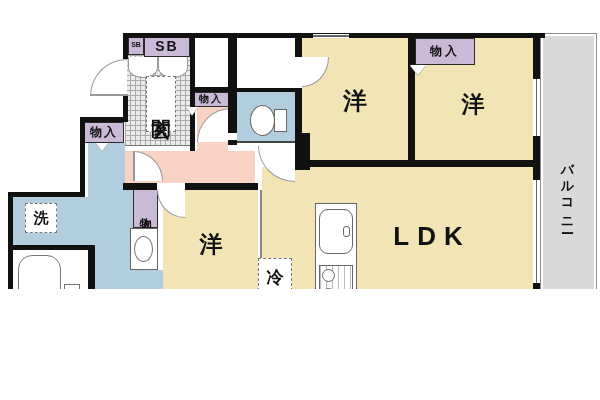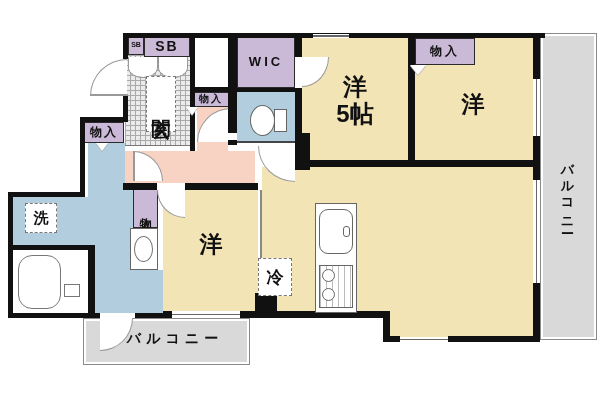--- a/index.html
+++ b/index.html
@@ -1,20 +1,20 @@
 <!DOCTYPE html>
 <html style="--wall: #111111; --closet: #cbb9d8; --room: #f3e4b6; --hall: #f8d3c3; --wet: #b2cede; --balcony: #d9d9d9; --watermark: #8d8064;"><head>
 <meta charset="utf-8">
 <style>
   :root{
     --wall:#111111; --closet:#cbb9d8; --room:#f3e4b6; --hall:#f8d3c3;
     --wet:#b2cede; --balcony:#d9d9d9; --watermark:#8d8064;
   }
   html,body{margin:0;padding:0;background:#fff;}
-  .plan{position:relative;width:600px;height:400px;background:#fff;overflow:hidden;
+  .plan{position:relative;width:600px;height:289px;background:#fff;overflow:hidden;
         font-family:"Liberation Sans",sans-serif;color:#111;}
   .abs{position:absolute;box-sizing:border-box;}
   .wall{background:var(--wall);}
   .floor-room{background:var(--room);}
   .floor-hall{background:var(--hall);}
   .floor-wet{background:var(--wet);}
   .white{background:#fff;}
   .closet{background:var(--closet);border:1px solid #2a2a2a;display:flex;align-items:center;
           justify-content:center;font-weight:bold;line-height:1.05;text-align:center;}
   .closet.col{flex-direction:column;}
@@ -63,23 +63,20 @@
   <div class="abs floor-room" style="left:387px;top:313px;width:146px;height:24px;"></div>
   <div class="abs balcony" style="left:540px;top:33px;width:57px;height:307px;"></div>
   <div class="abs balcony" style="left:83px;top:318px;width:167px;height:47px;"></div>
   <div class="abs white" style="left:13px;top:250px;width:75px;height:63px;"></div>
 
   <div class="abs closet" style="left:128px;top:35px;width:16px;height:20px;font-size:7px;">
     <span>SB</span>
     </div>
   <div class="abs closet" style="left:144px;top:35px;width:46px;height:22px;font-size:14px;letter-spacing:2px;">
     <span>SB</span>
-    </div>
-  <div class="abs closet" style="left:237px;top:35px;width:58px;height:53px;font-size:13px;letter-spacing:3px;">
-    <span>WIC</span>
     </div>
   <div class="abs closet" style="left:190px;top:92px;width:42px;height:15px;font-size:10px;letter-spacing:2px;">
     <span>物入</span>
     </div>
   <div class="abs closet" style="left:415px;top:38px;width:60px;height:27px;font-size:12px;letter-spacing:3px;">
     <span>物入</span>
     </div>
   <div class="abs closet" style="left:84px;top:122px;width:40px;height:21px;font-size:12px;letter-spacing:2px;">
     <span>物入</span>
     </div>
@@ -162,29 +159,29 @@
     </div>
   <div class="abs lblbox" style="left:25px;top:203px;width:32px;height:30px;font-size:15px;">
     <span>洗</span>
     </div>
   <div class="abs lblbox" style="left:146px;top:76px;width:30px;height:56px;font-size:19px;">
     <span class="vert">玄関</span>
     </div>
 
   <div class="abs rmlabel" style="left:320px;top:72px;width:70px;height:58px;font-size:24px;">
     <span>洋</span>
-    <span>5帖</span>
     </div>
   <div class="abs rmlabel" style="left:425px;top:76px;width:96px;height:58px;font-size:23px;">
     <span>洋</span>
     </div>
   <div class="abs rmlabel" style="left:167px;top:216px;width:88px;height:58px;font-size:23px;">
     <span>洋</span>
     </div>
   <div class="abs rmlabel" style="left:368px;top:203px;width:128px;height:68px;font-size:26px;">
+    <span style="letter-spacing:8px;">LDK</span>
     </div>
   <div class="abs vert" style="left:552px;top:135px;width:24px;height:115px;font-size:13px;letter-spacing:3px;font-weight:bold;text-align:center;">
     <span>バルコニー</span></div>
   <div class="abs" style="left:110px;top:330px;width:130px;height:18px;font-size:14px;letter-spacing:5px;font-weight:bold;text-align:center;">
     <span>バルコニー</span></div>
 
   <div class="abs tri" style="left:410px;top:65px;"></div>
   <div class="abs tri" style="left:186px;top:107px;border-left-width:6px;border-right-width:6px;border-top-width:8px;"></div>
   <div class="abs tri" style="left:96px;top:143px;border-left-width:6px;border-right-width:6px;border-top-width:8px;"></div>
 

